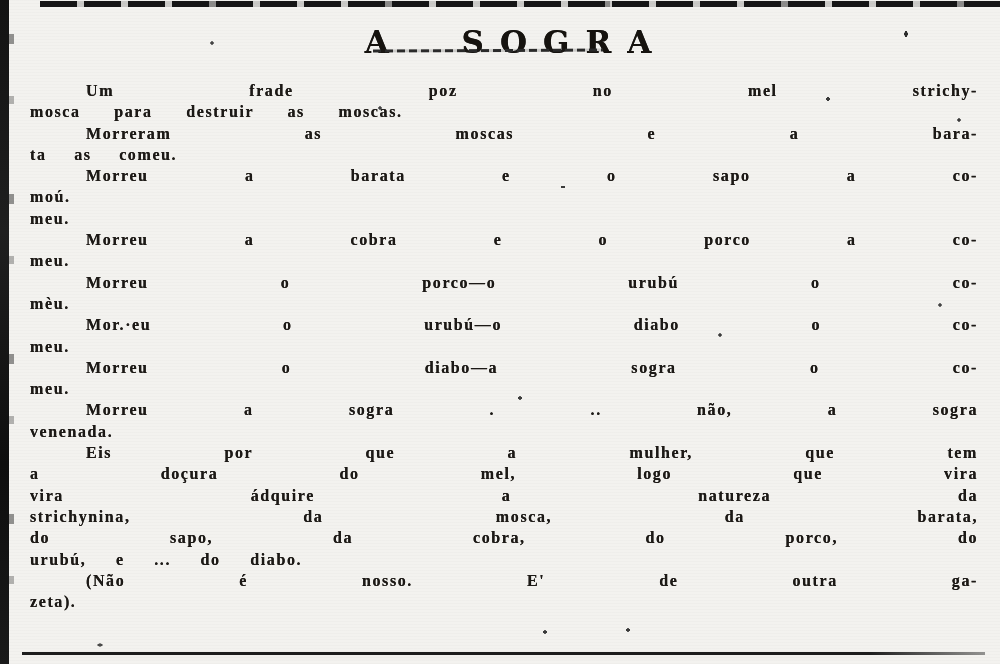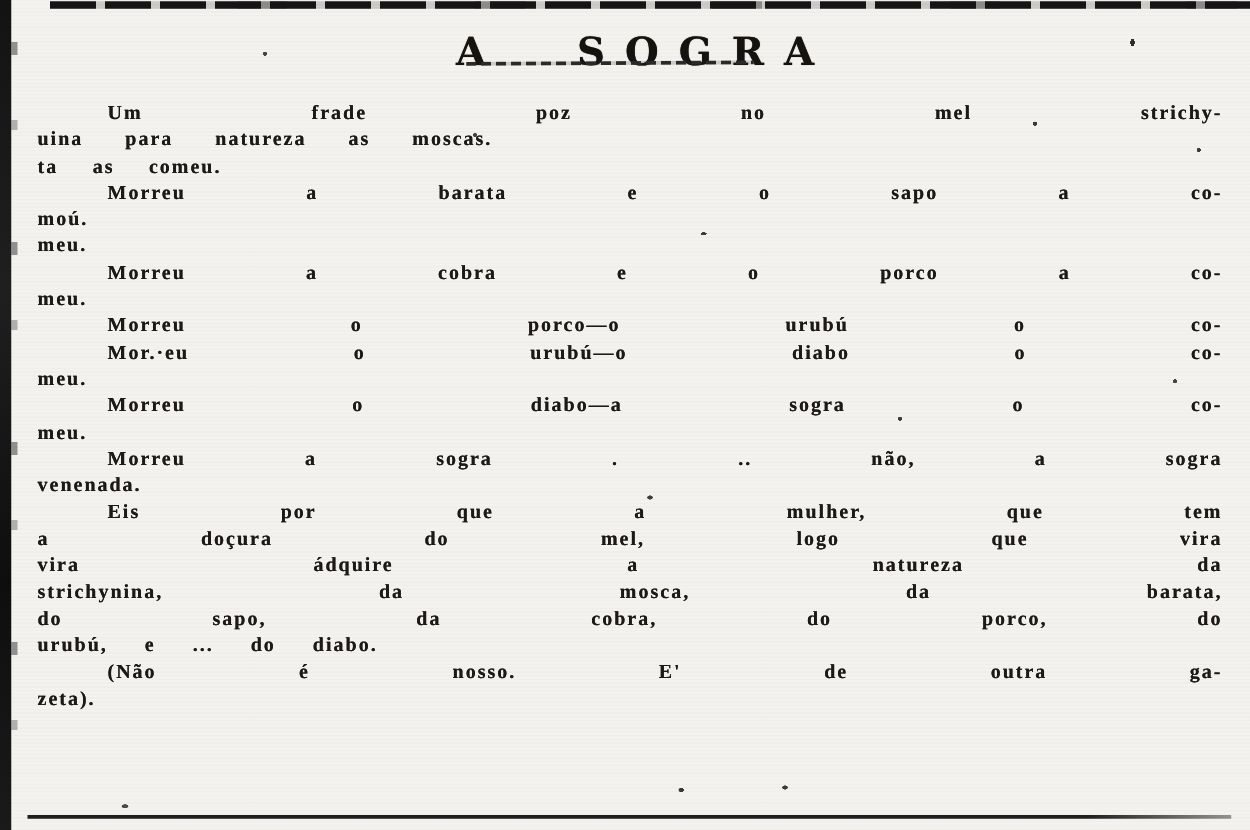--- a/index.html
+++ b/index.html
@@ -122,28 +122,30 @@
 <body>
 
 <div class="page">
   <div class="left-rule"></div>
   <div class="top-rule"></div>
   <div class="noise"></div>
   <h1 class="title">A SOGRA</h1>
   <div class="title-underline"></div>
   <div class="body">
       <div class="line indent justify">Um frade poz no mel strichy-</div>
-      <div class="line" style="word-spacing: 28px;">uina para natureza as moscas.</div>
+      <div class="line" style="word-spacing: 28px;">mosca para destruir as moscas.</div>
+      <div class="line indent justify">Morreram as moscas e a bara-</div>
       <div class="line" style="word-spacing: 22px;">ta as comeu.</div>
       <div class="line indent justify">Morreu a barata e o sapo a co-</div>
       <div class="line">moú.</div>
       <div class="line">meu.</div>
       <div class="line indent justify">Morreu a cobra e o porco a co-</div>
       <div class="line">meu.</div>
       <div class="line indent justify">Morreu o porco—o urubú o co-</div>
+      <div class="line">mèu.</div>
       <div class="line indent justify">Mor.·eu o urubú—o diabo o co-</div>
       <div class="line">meu.</div>
       <div class="line indent justify">Morreu o diabo—a sogra o co-</div>
       <div class="line">meu.</div>
       <div class="line indent justify">Morreu a sogra . .. não, a sogra</div>
       <div class="line">venenada.</div>
       <div class="line indent justify">Eis por que a mulher, que tem</div>
       <div class="line justify">a doçura do mel, logo que vira</div>
       <div class="line justify">vira ádquire a natureza da</div>
       <div class="line justify">strichynina, da mosca, da barata,</div>

